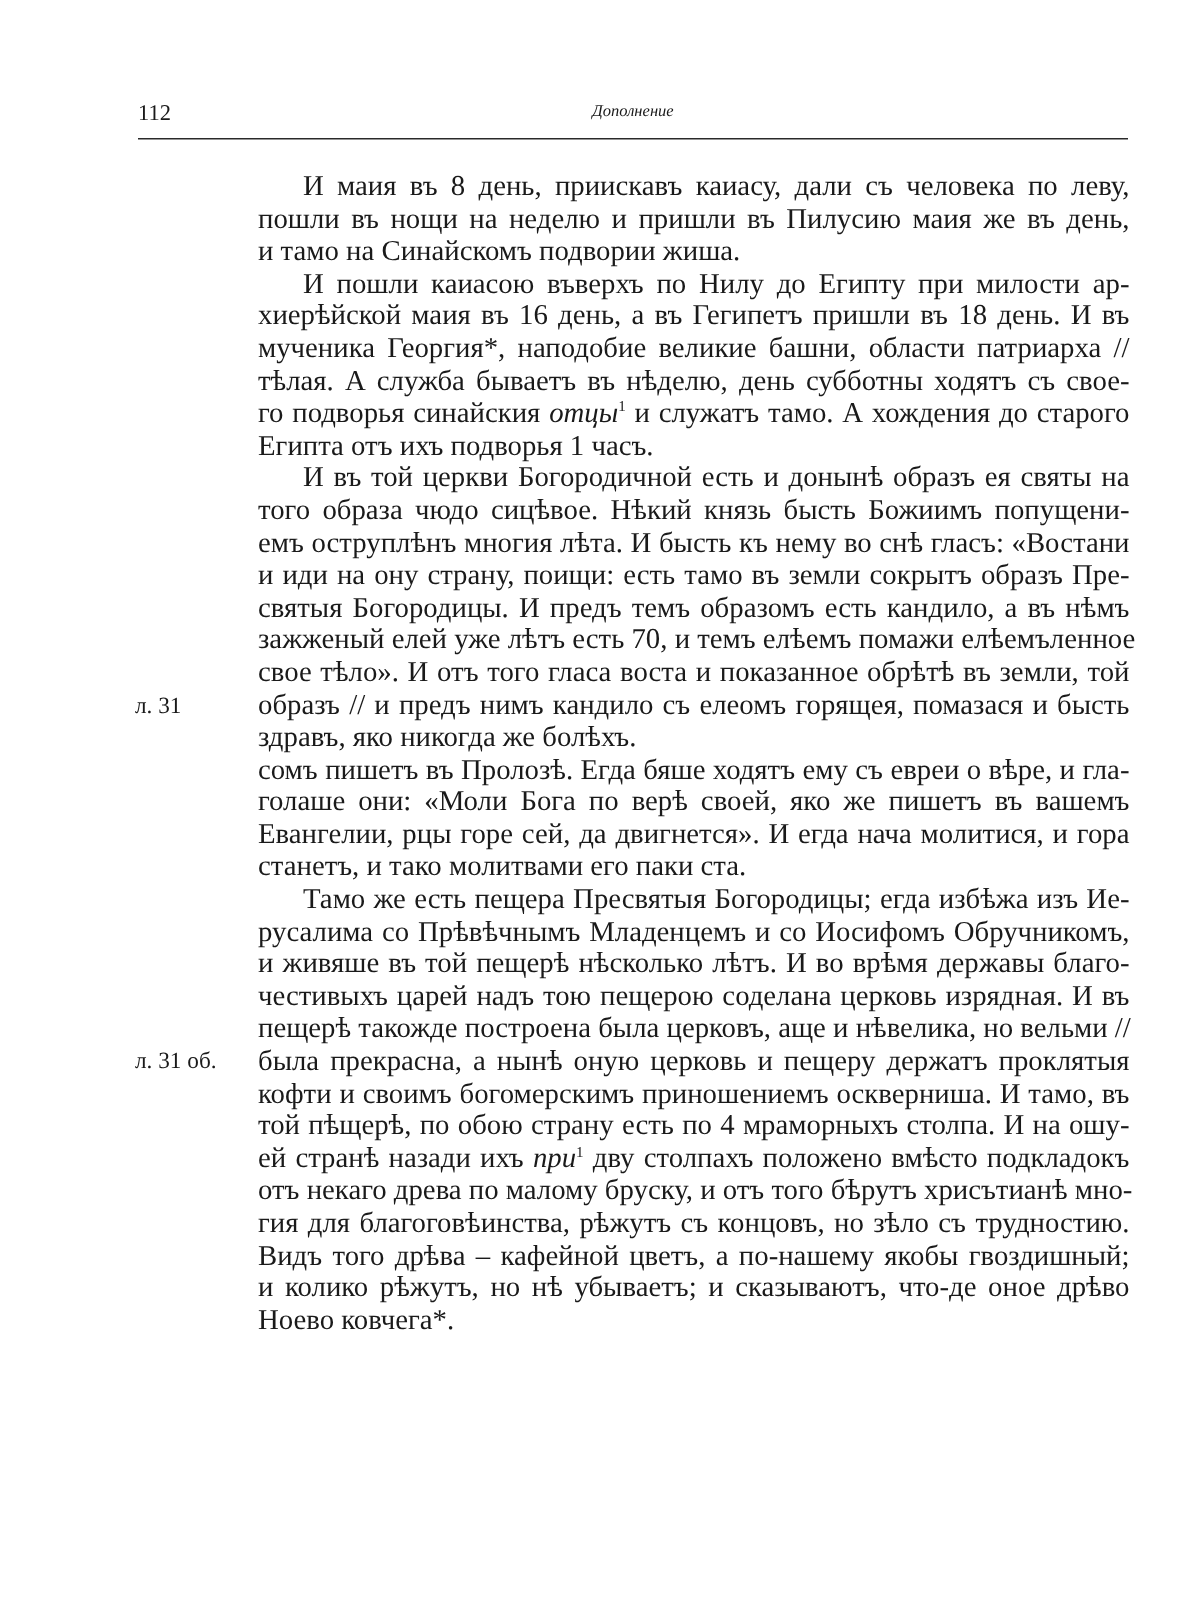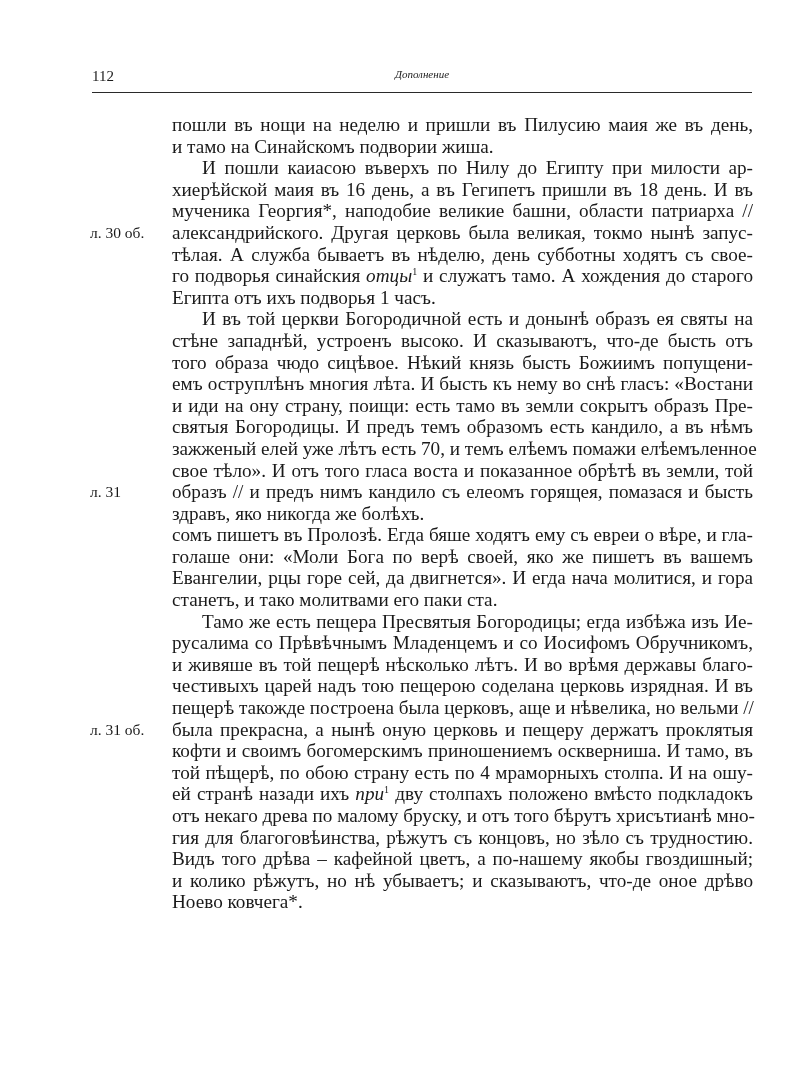--- a/index.html
+++ b/index.html
@@ -38,33 +38,32 @@
 </head>
 <body>
 
 <div class="page-header">
   <span class="page-number">112</span>
   <span class="running-title">Дополнение</span>
 </div>
 
 <div class="body-text">
 
+  <span class="line indent">И маия въ 8 день, приискавъ каиасу, дали съ человека по леву,</span>
   <span class="line">пошли въ нощи на неделю и пришли въ Пилусию маия же въ день,</span>
   <span class="line last">и тамо на Синайскомъ подвории жиша.</span>
 
   <span class="line indent">И пошли каиасою въверхъ по Нилу до Египту при милости ар-</span>
   <span class="line">хиерѣйской маия въ 16 день, а въ Гегипетъ пришли въ 18 день. И въ</span>
   <span class="line">мученика Георгия*, наподобие великие башни, области патриарха //</span>
-  <span class="line"><span class="margin-note">л. 30 об.</span><span>александрийского. Другая церковь была великая, токмо нынѣ запус-</span></span>
   <span class="line">тѣлая. А служба бываетъ въ нѣделю, день субботны ходятъ съ свое-</span>
   <span class="line"><span>го подворья синайския </span><span class="it">отцы</span><sup>1</sup><span> и служатъ тамо. А хождения до старого</span></span>
   <span class="line last">Египта отъ ихъ подворья 1 часъ.</span>
 
   <span class="line indent">И въ той церкви Богородичной есть и донынѣ образъ ея святы на</span>
-  <span class="line">стѣне западнѣй, устроенъ высоко. И сказываютъ, что-де бысть отъ</span>
   <span class="line">того образа чюдо сицѣвое. Нѣкий князь бысть Божиимъ попущени-</span>
   <span class="line">емъ оструплѣнъ многия лѣта. И бысть къ нему во снѣ гласъ: «Востани</span>
   <span class="line">и иди на ону страну, поищи: есть тамо въ земли сокрытъ образъ Пре-</span>
   <span class="line">святыя Богородицы. И предъ темъ образомъ есть кандило, а въ нѣмъ</span>
   <span class="line">зажженый елей уже лѣтъ есть 70, и темъ елѣемъ помажи елѣемъ­ленное</span>
   <span class="line">свое тѣло». И отъ того гласа воста и показанное обрѣтѣ въ земли, той</span>
   <span class="line"><span class="margin-note">л. 31</span><span>образъ // и предъ нимъ кандило съ елеомъ горящея, помазася и бысть</span></span>
   <span class="line last">здравъ, яко никогда же болѣхъ.</span>
 
   <span class="line">сомъ пишетъ въ Пролозѣ. Егда бяше ходятъ ему съ евреи о вѣре, и гла-</span>

